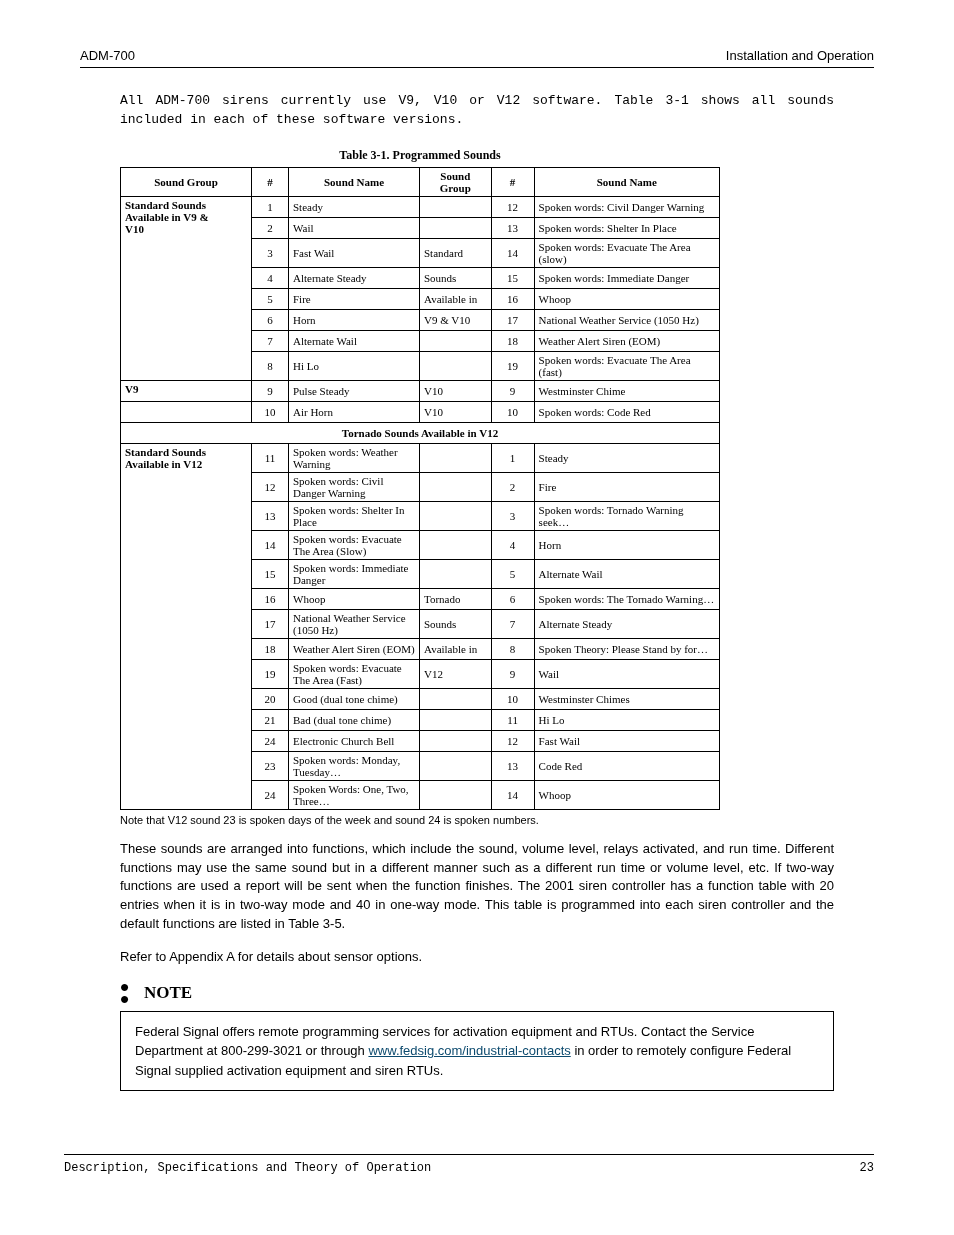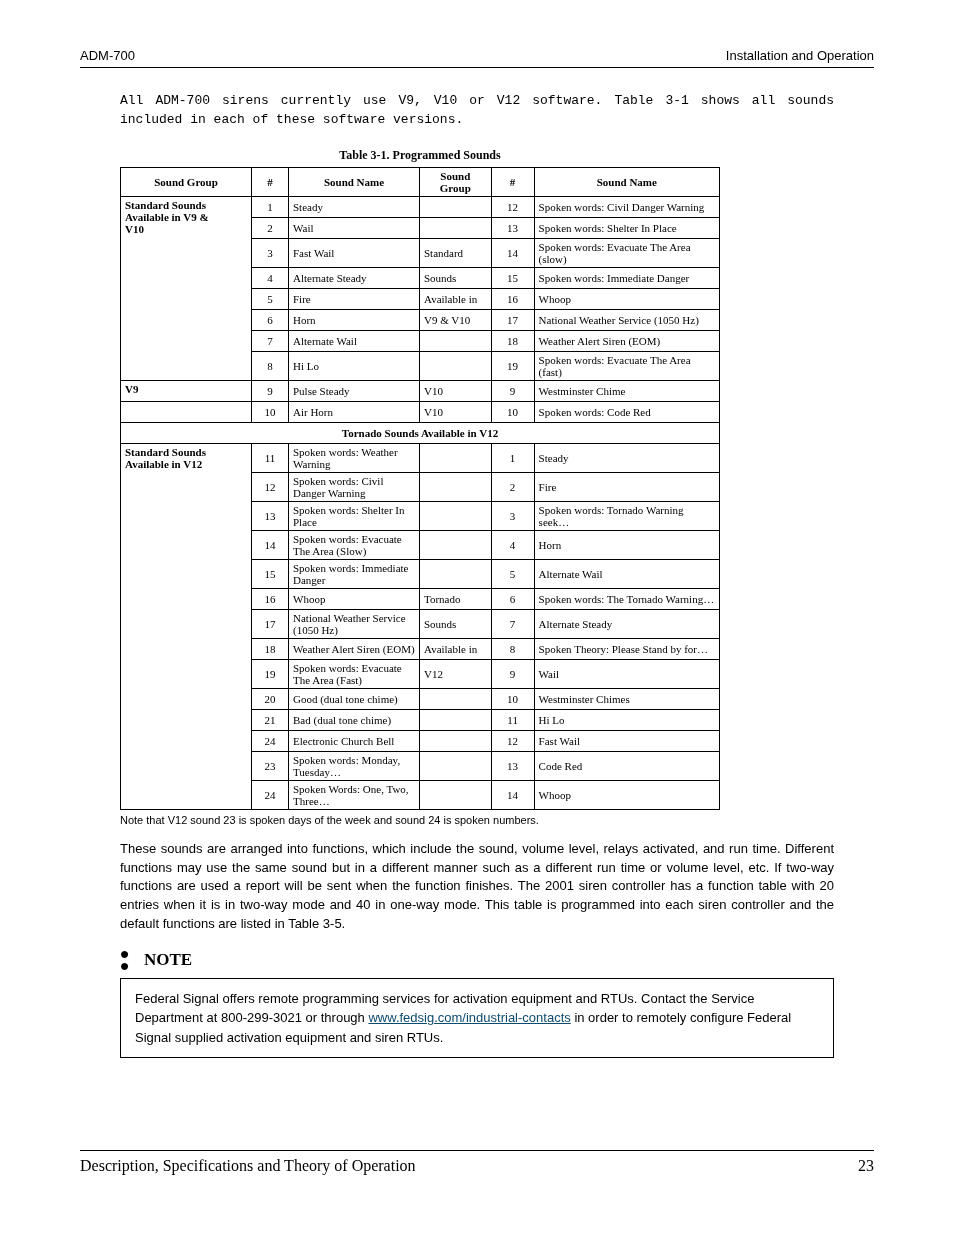--- a/index.html
+++ b/index.html
@@ -16,21 +16,21 @@
   .col-n2{width:34px;text-align:center}
   .spanrow td{height:16px}
   .daynote{font-size:11px;font-family:Arial,Helvetica,sans-serif;margin:2px 40px 0 40px}
   .paras{font-size:13px;line-height:1.45;font-family:Arial,Helvetica,sans-serif;margin:14px 40px 0 40px;text-align:justify}
   .paras p{margin:0 0 14px 0}
   .notehead{font-family:"Times New Roman",Times,serif;font-weight:bold;font-size:17px;display:flex;align-items:center;margin:4px 40px 6px 40px}
   .bigcolon{width:18px;font-size:26px;line-height:0.55;margin-right:6px}
   .bigcolon div{height:12px}
   .notebox{border:1.5px solid #000;margin:0 40px;padding:10px 14px;font-size:13px;font-family:Arial,Helvetica,sans-serif;line-height:1.5}
   .notebox a{color:#0c4a6e;text-decoration:underline}
-  .footer{position:absolute;left:80px;right:80px;bottom:60px;font-size:16px;font-family:Liberation Serif, serif}
+  .footer{position:absolute;left:64px;right:80px;bottom:60px;font-size:12px;font-family:Liberation Mono, monospace}
   .footer .hr2{border-top:1.5px solid #000;margin-bottom:6px}
   .footer .row{display:flex;justify-content:space-between}
 </style>
 </head>
 <body>
 <div class="page">
 
 <div class="header">
   <span>ADM-700</span>
   <span>Installation and Operation</span>
@@ -227,20 +227,21 @@
           <td class="col-n2">14</td>
           <td>Whoop</td>
         </tr>
       </tbody>
 </table>
 
 <div class="daynote">Note that V12 sound 23 is spoken days of the week and sound 24 is spoken numbers.</div>
 
 <div class="paras">
   <p>These sounds are arranged into functions, which include the sound, volume level, relays activated, and run time. Different functions may use the same sound but in a different manner such as a different run time or volume level, etc. If two-way functions are used a report will be sent when the function finishes. The 2001 siren controller has a function table with 20 entries when it is in two-way mode and 40 in one-way mode. This table is programmed into each siren controller and the default functions are listed in Table 3-5.</p>
+  <p>Refer to Appendix A for details about sensor options.</p>
 </div>
 
 <div class="notehead">
   <span class="bigcolon">
         <div>•</div>
         <div>•</div>
       </span>
   <span>NOTE</span>
 </div>
 <div class="notebox">

